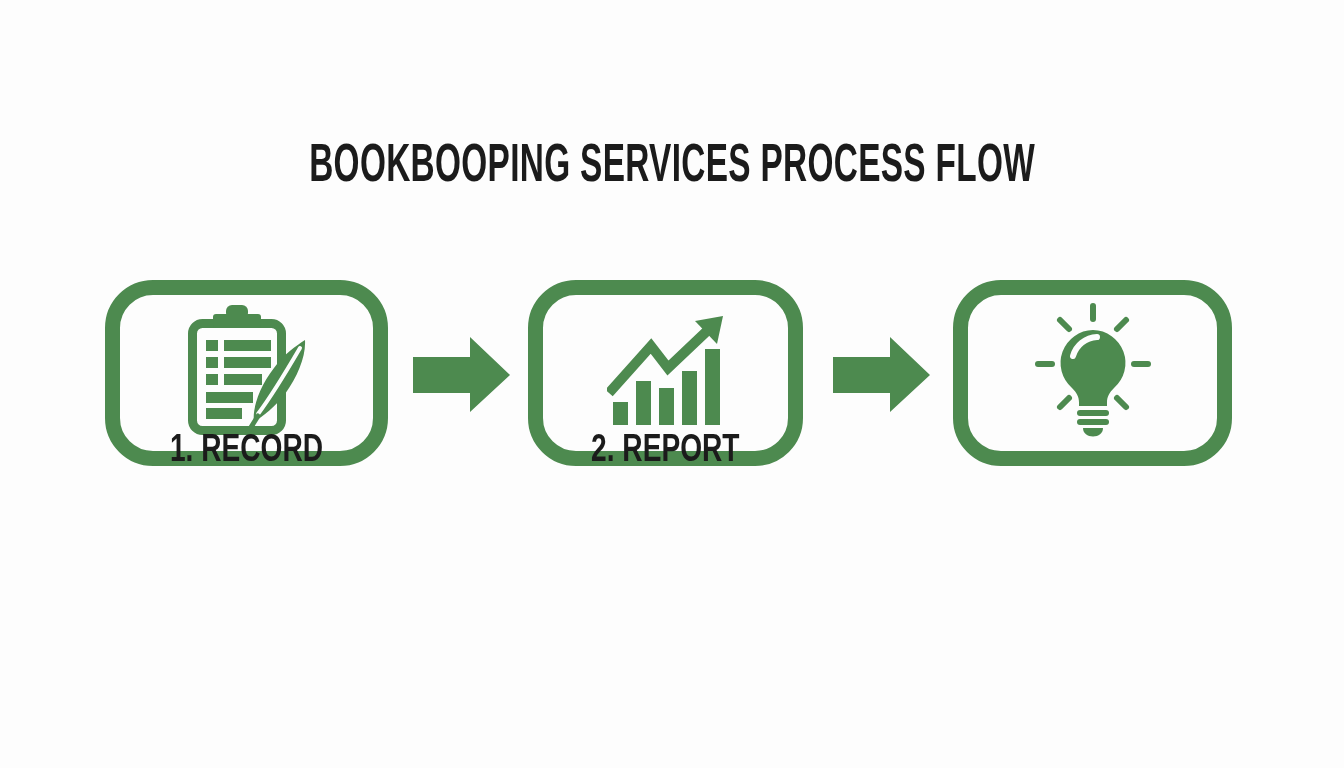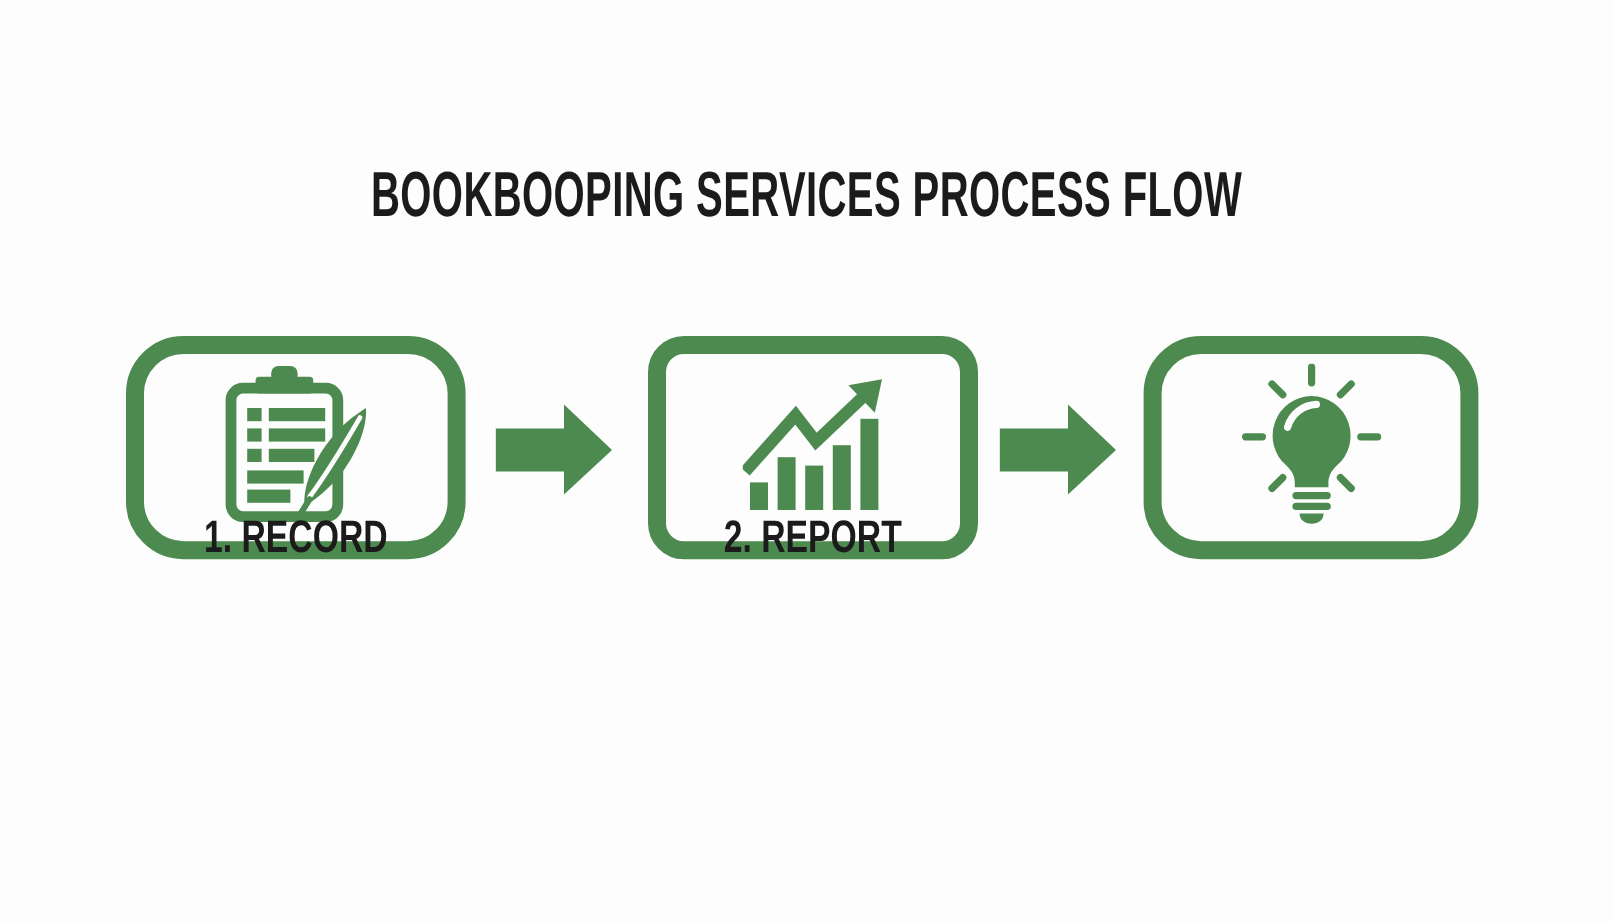--- a/index.html
+++ b/index.html
@@ -39,21 +39,21 @@
   .step-box {
     position: absolute;
     top: 248px;
     height: 186px;
     border: 15px solid var(--green, #4d8a4f);
     border-radius: 48px;
     background: var(--background, #fdfdfd);
     margin-top: 32px;
   }
   .box-1 { left: 105px; width: 283px; }
-  .box-2 { left: 540px; width: 275px; border-radius: 30px; }
+  .box-2 { left: 528px; width: 275px; }
   .box-3 { left: 953px; width: 279px; }
   .icon-slot {
     position: absolute;
     top: 0; left: 0; right: 0;
     height: 150px;
     display: flex;
     align-items: center;
     justify-content: center;
     color: var(--green, #4d8a4f);
   }

